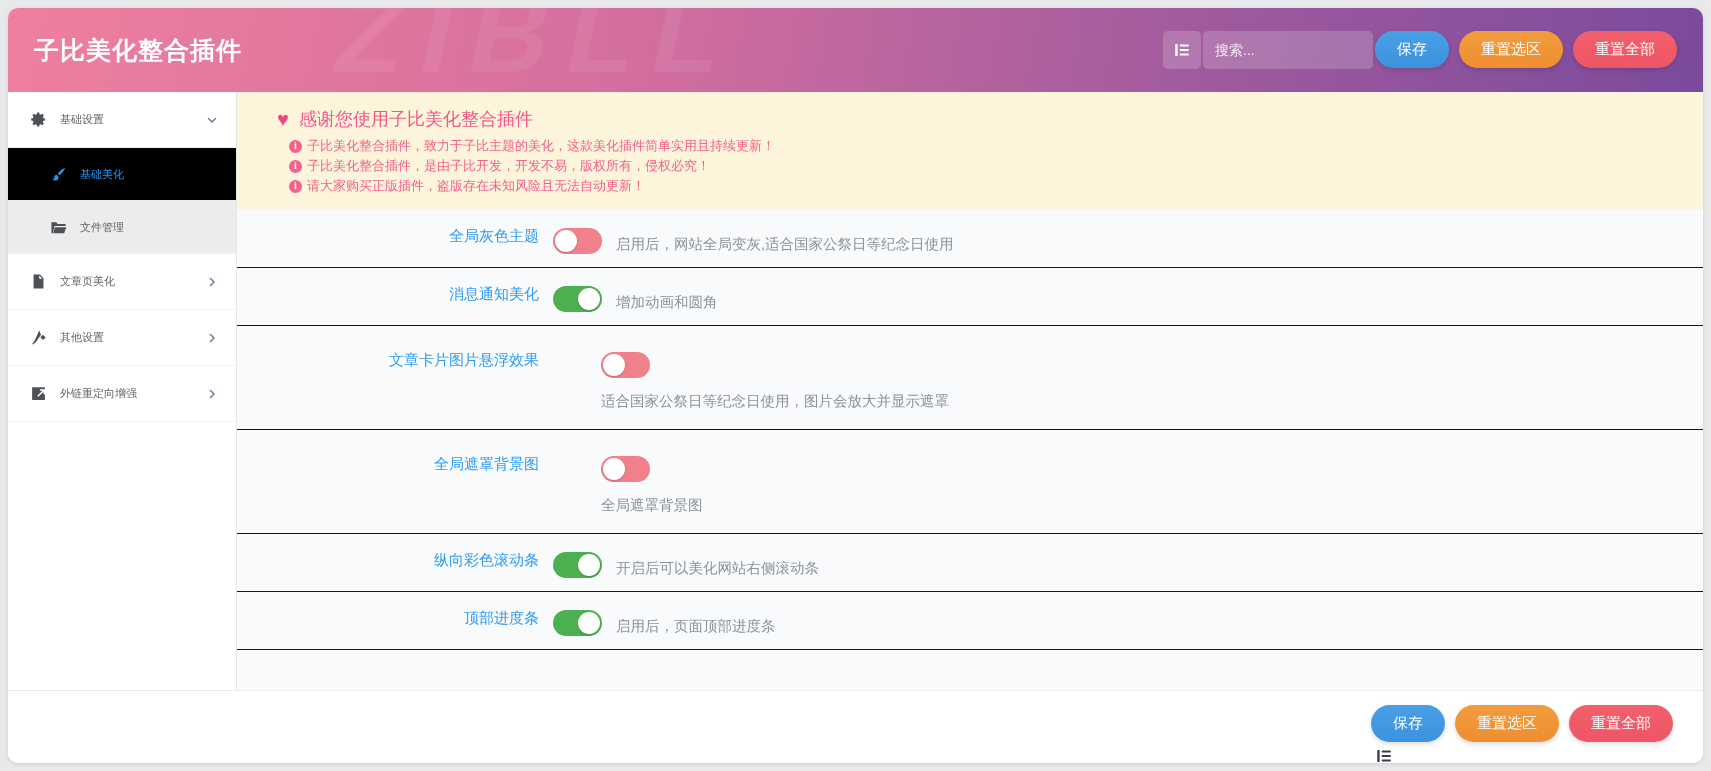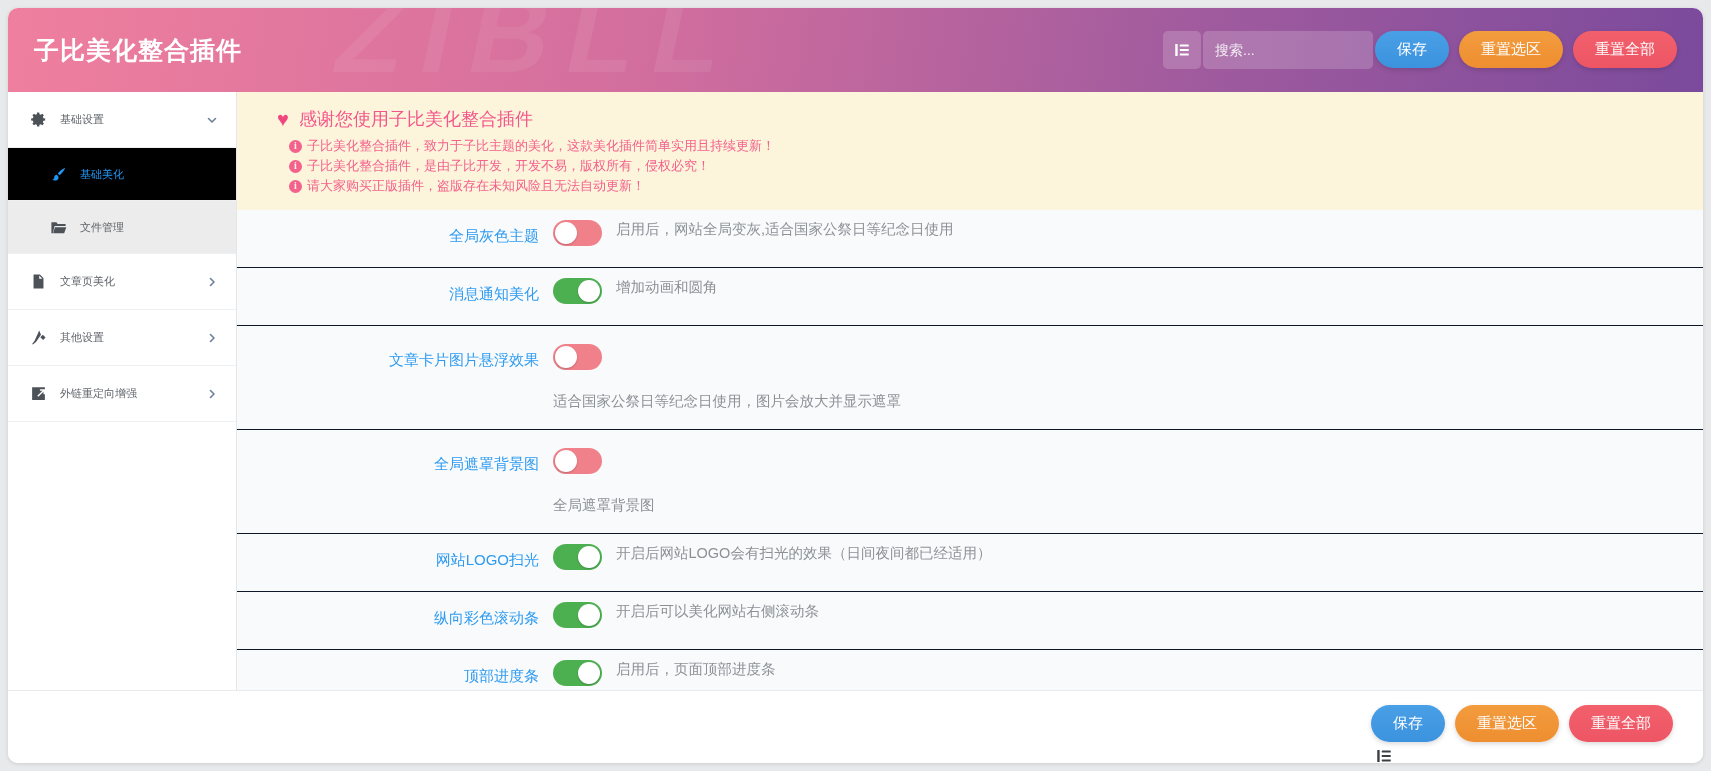--- a/index.html
+++ b/index.html
@@ -77,27 +77,27 @@
     display:flex; align-items:center; gap:5px;
   }
   .info-dot {
     display:inline-flex; align-items:center; justify-content:center;
     width:13px; height:13px; border-radius:50%; background:#f4618c; color:#fdf4dc;
     font-size:10px; font-weight:bold; font-family:"Liberation Serif",serif; flex:0 0 13px;
   }
   
   .rows { flex:1 1 auto; }
   .row { display:flex; border-bottom:1px solid #0f172a; min-height:58px; padding:10px 0; }
-  .row.tall { min-height:96px; padding:18px 0; }
+  .row.tall { min-height:96px; padding:18px 0;gap:48px; }
   .row-label {
     flex:0 0 316px; width:316px; text-align:right; color:#2e9bf0; font-size:15px;
     padding-top:7px; padding-right:14px;
   }
   .row-main { flex:1 1 auto; padding-right:20px; }
-  .row-line { display:flex; align-items:flex-start; gap:14px; min-height:34px; }
+  .row-line { display:flex; align-items:flex-end; gap:14px; min-height:34px; }
   .row-desc { color:#8c9196; font-size:14.5px; }
   .row-desc.below { margin-top:14px; }
   
   .toggle {
     position:relative; width:49px; height:26px; border-radius:13px; cursor:pointer;
     flex:0 0 49px; display:inline-block;
   }
   .toggle.off { background:#f0808a; }
   .toggle.on  { background:#4cb050; }
   .toggle .knob {
@@ -293,32 +293,20 @@
       <div class="row-line">
         <span class="toggle off">
                   <span class="knob"></span>
                 </span>
 
       </div>
       <div class="row-desc below">全局遮罩背景图</div>
     </div>
   </div>
 
-  <div class="row">
-    <div class="row-label">网站LOGO扫光</div>
-    <div class="row-main">
-      <div class="row-line">
-        <span class="toggle on">
-                  <span class="knob"></span>
-                </span>
-        <span class="row-desc inline">开启后网站LOGO会有扫光的效果（日间夜间都已经适用）</span>
-      </div>
-
-    </div>
-  </div>
 
   <div class="row">
     <div class="row-label">纵向彩色滚动条</div>
     <div class="row-main">
       <div class="row-line">
         <span class="toggle on">
                   <span class="knob"></span>
                 </span>
         <span class="row-desc inline">开启后可以美化网站右侧滚动条</span>
       </div>

